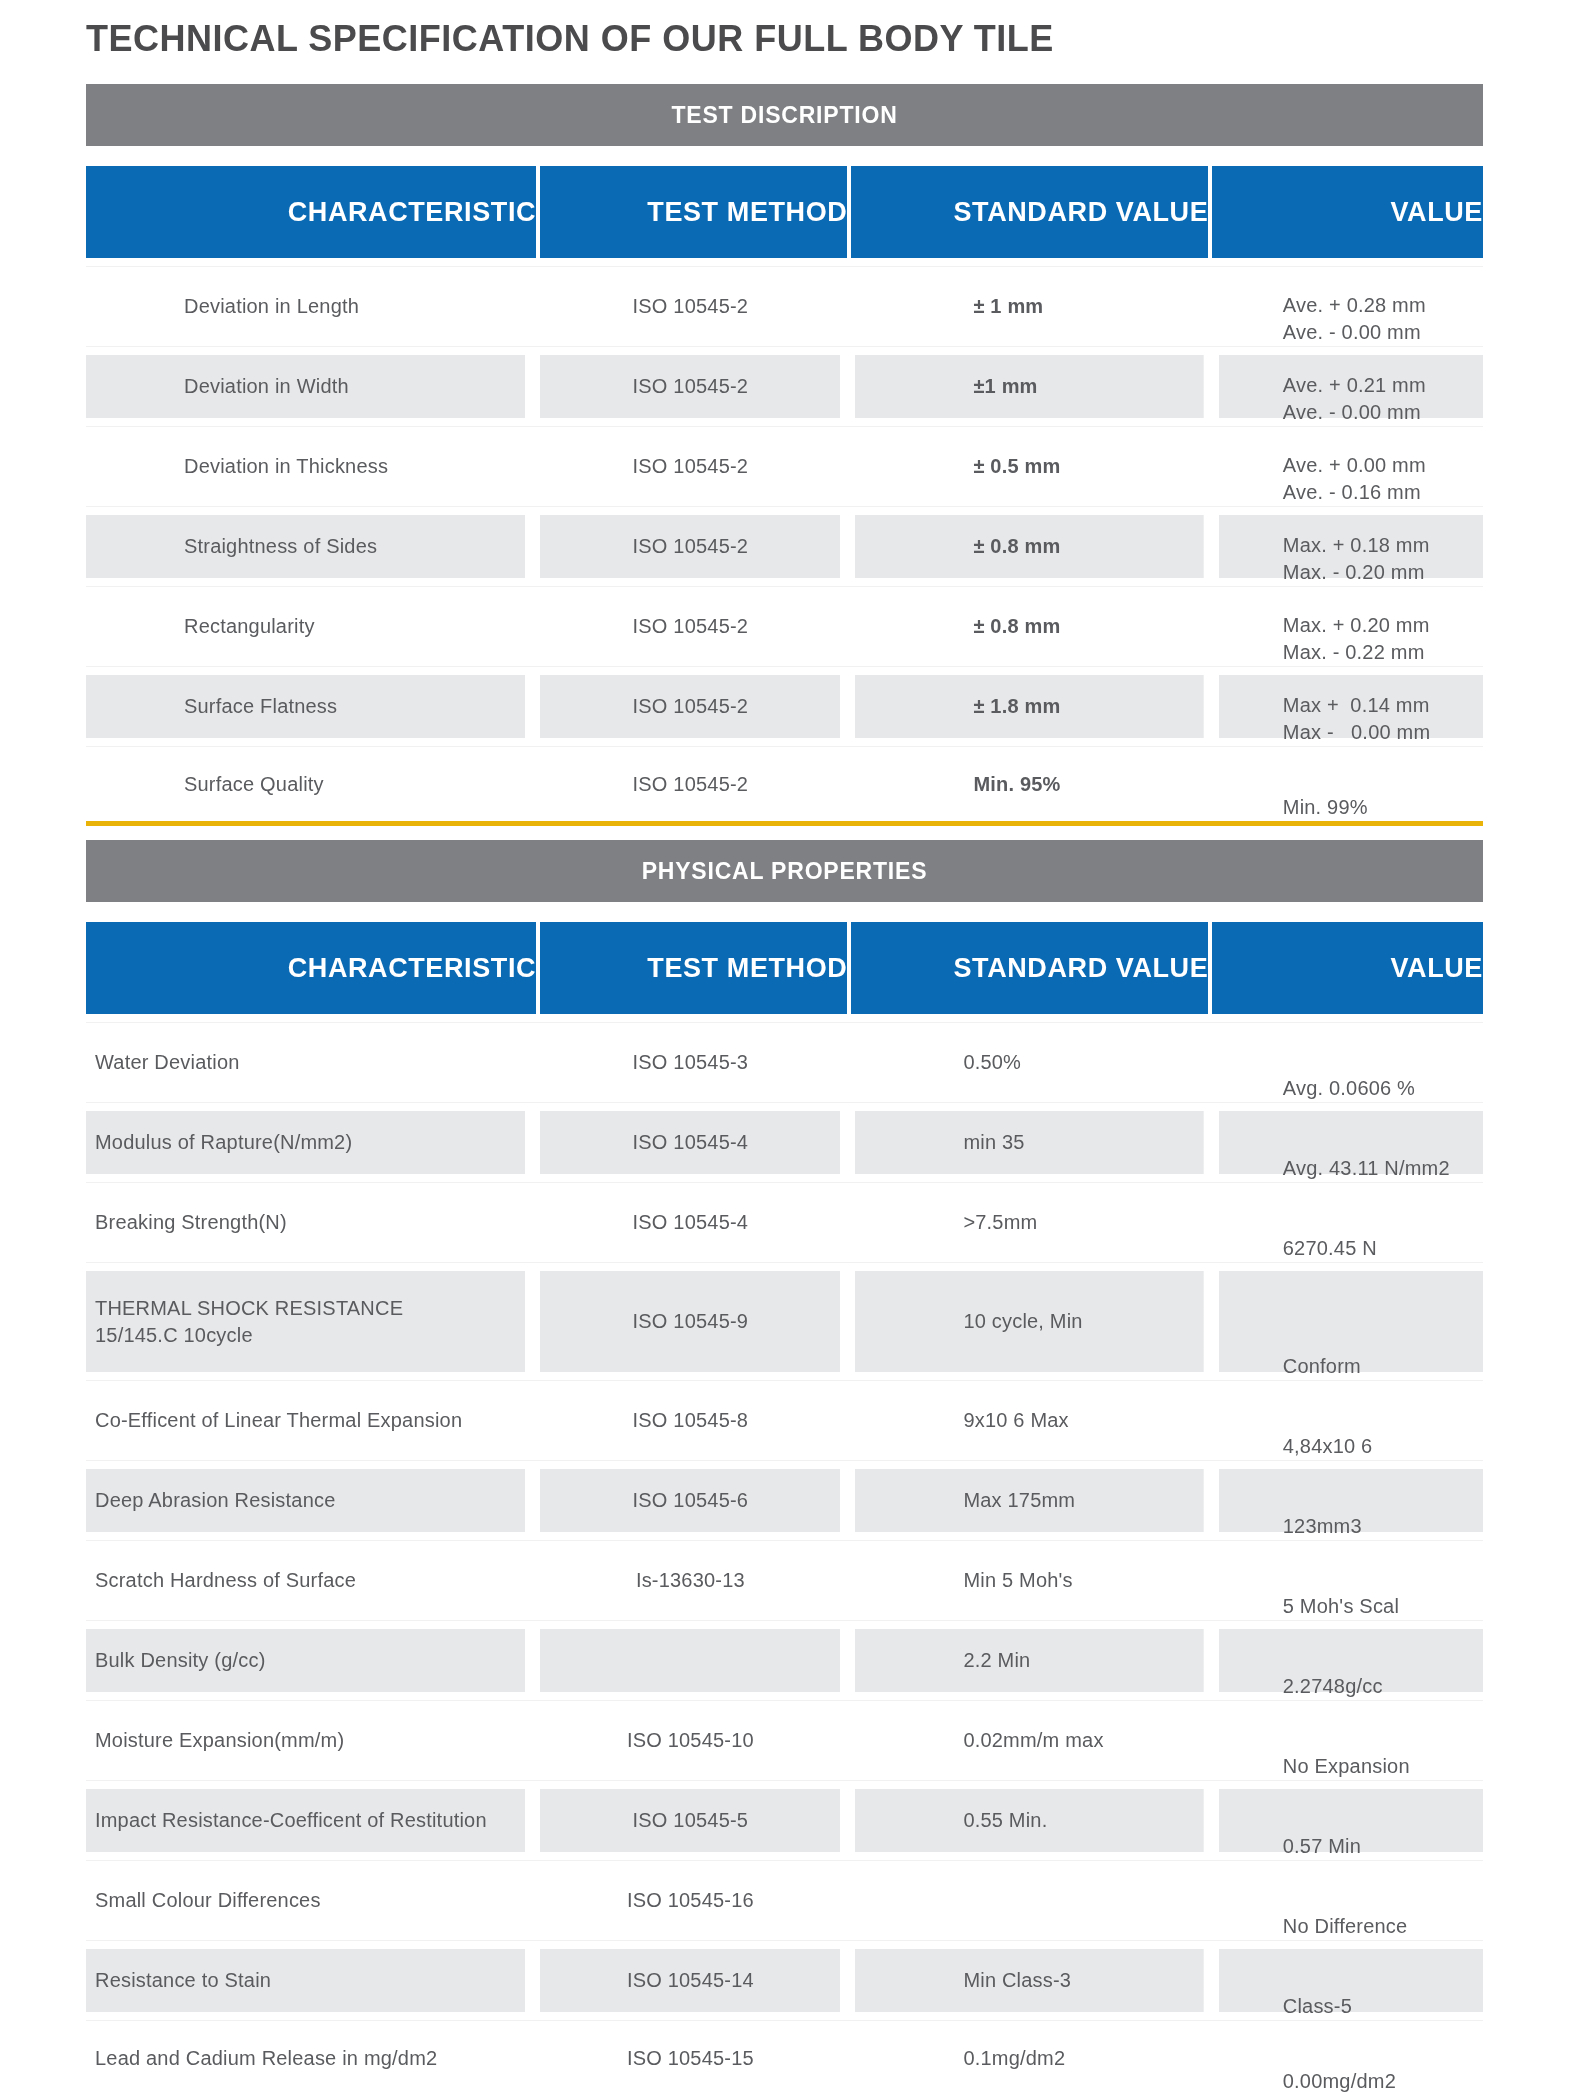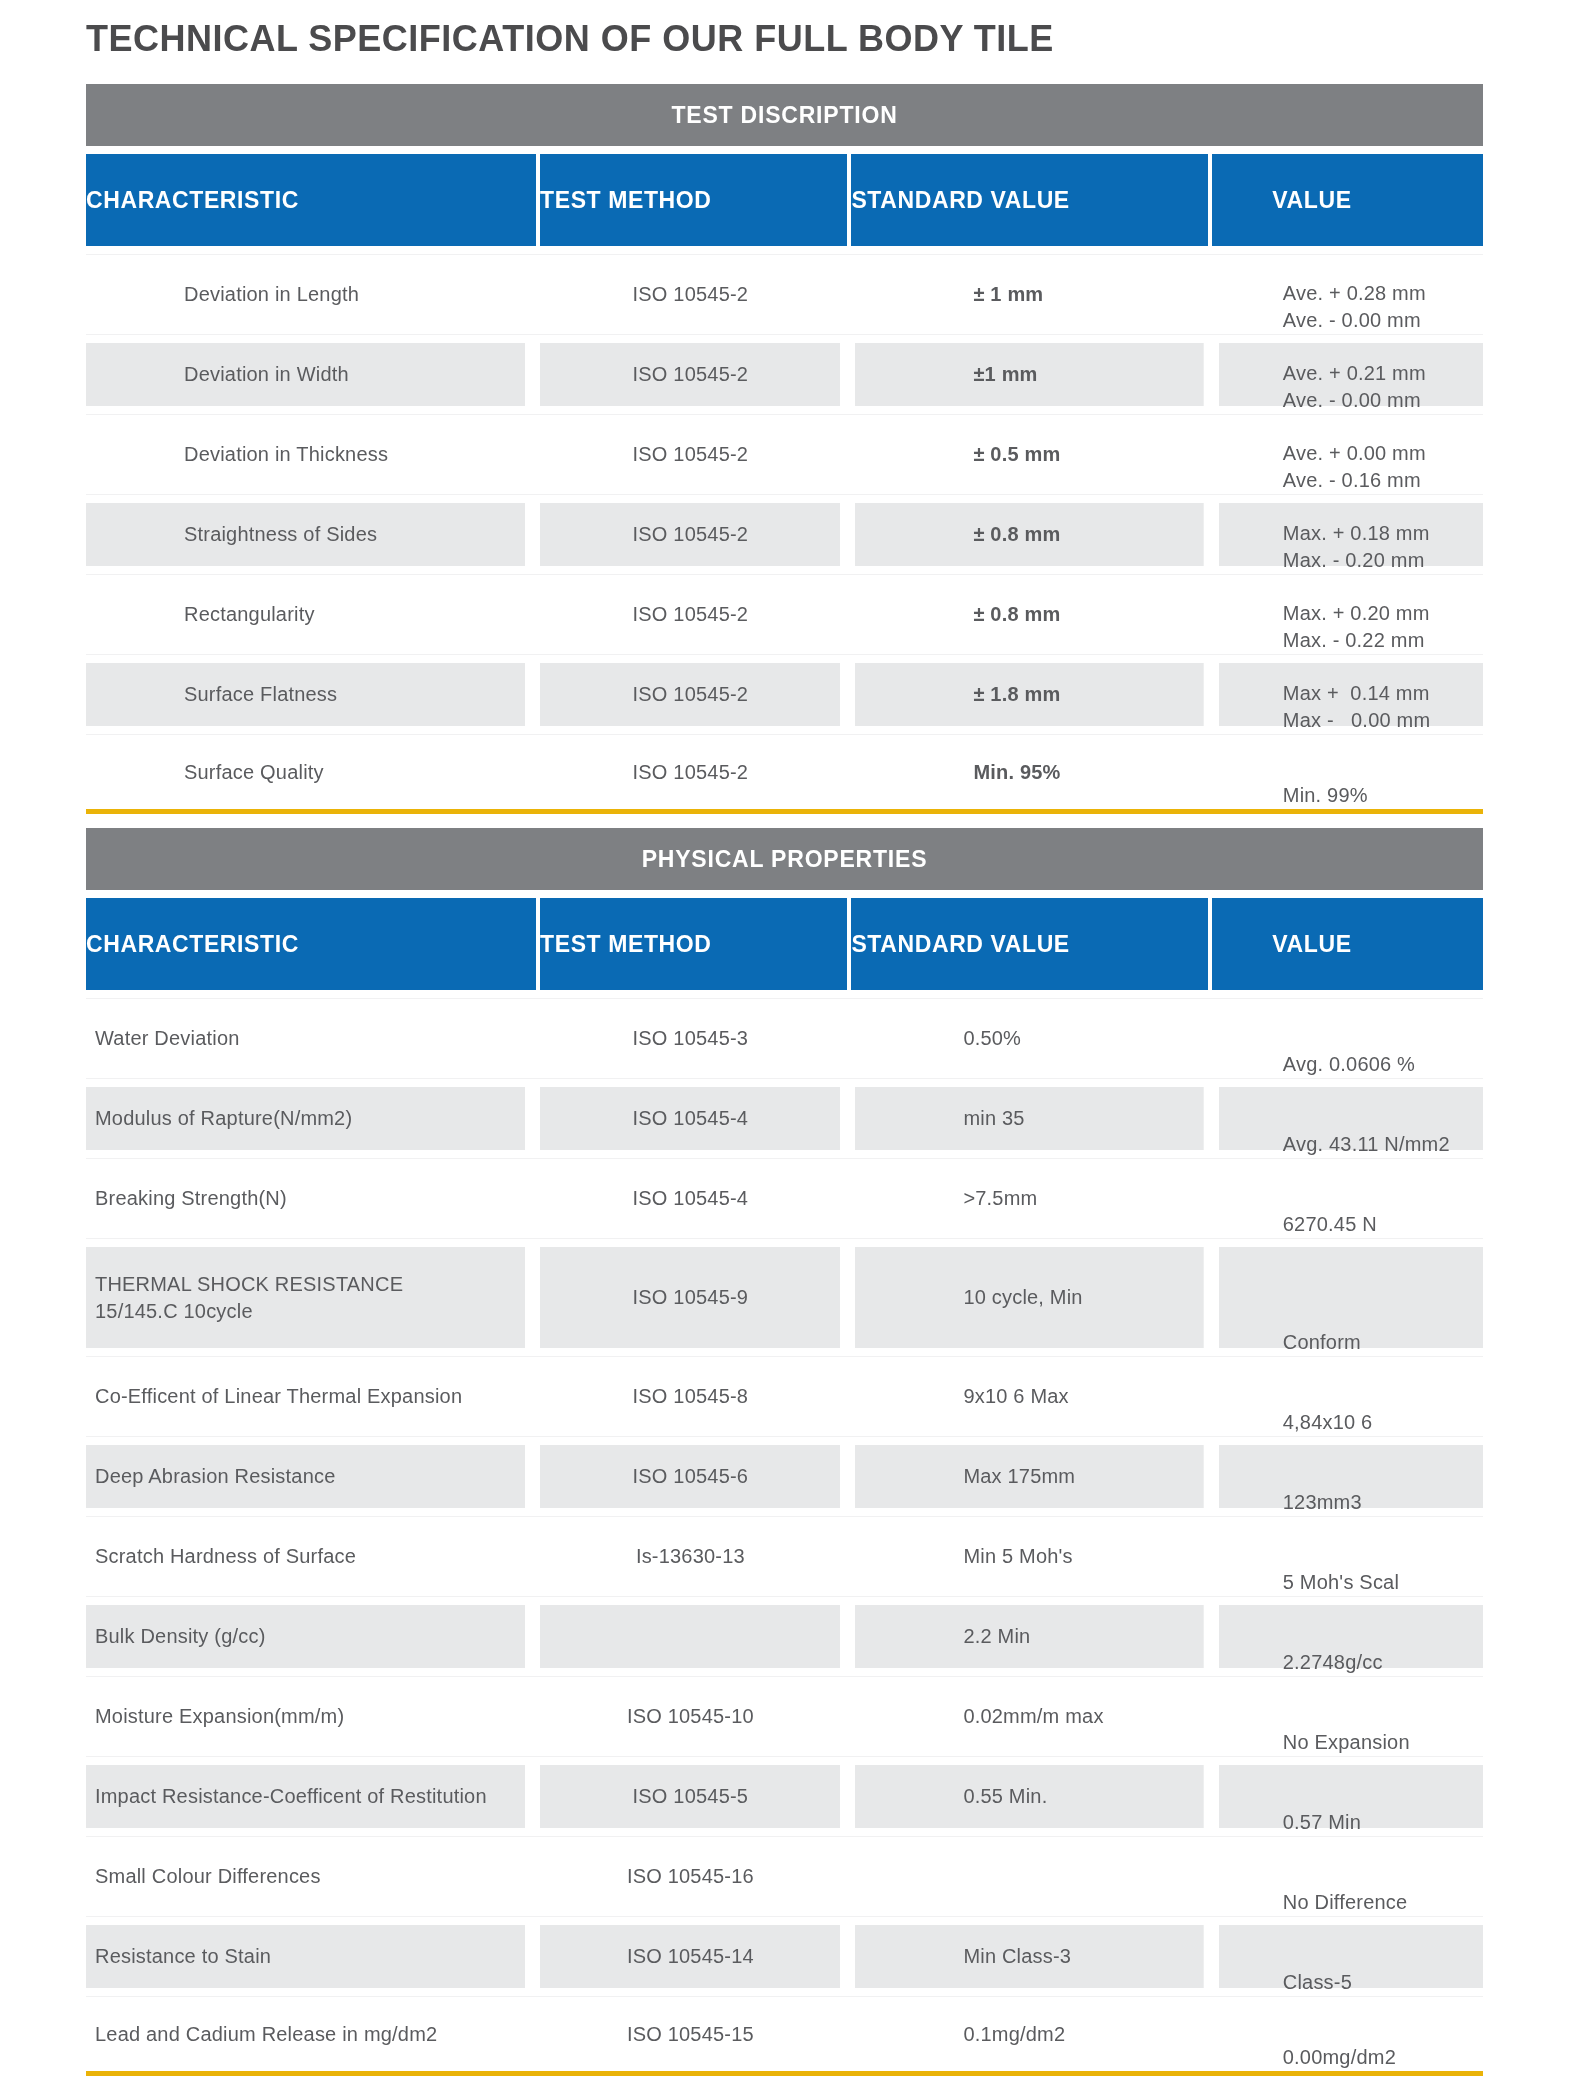--- a/index.html
+++ b/index.html
@@ -27,39 +27,39 @@
     margin:6px 0 24px 0;
   }
 
   .spec-table{ margin:0 0 0 0; }
   .spec-table + .spec-table{ margin-top:14px; }
 
   .band{
     height:62px;
     background:var(--band_gray);
     display:flex; align-items:center; justify-content:center;
-    margin-bottom:8px;
+    margin-bottom:20px;
   }
   .band-text{
     color:var(--header_text);
     font-size:23px; font-weight:700; letter-spacing:0.8px;
   }
 
   .head-row{
     display:grid;
     grid-template-columns:454fr 310fr 360fr 273fr;
     column-gap:4px;
     min-height:92px;
     margin-bottom:8px;
   }
   .h-cell{
     background:var(--header_blue);
     color:var(--header_text);
-    display:flex; align-items:center; justify-content:flex-start;
-    font-size:23px; font-weight:700; letter-spacing:0.6px;
+    display:flex; align-items:center; justify-content:flex-end;
+    font-size:27px; font-weight:700; letter-spacing:0.6px;
   }
   .h-cell.h-value{ padding-left:60px; }
 
   .t-body .t-row{
     display:grid;
     grid-template-columns:454fr 310fr 360fr 273fr;
     column-gap:15px;
     min-height:80px;
     border-top:1px solid #f1f1f2;
   }

